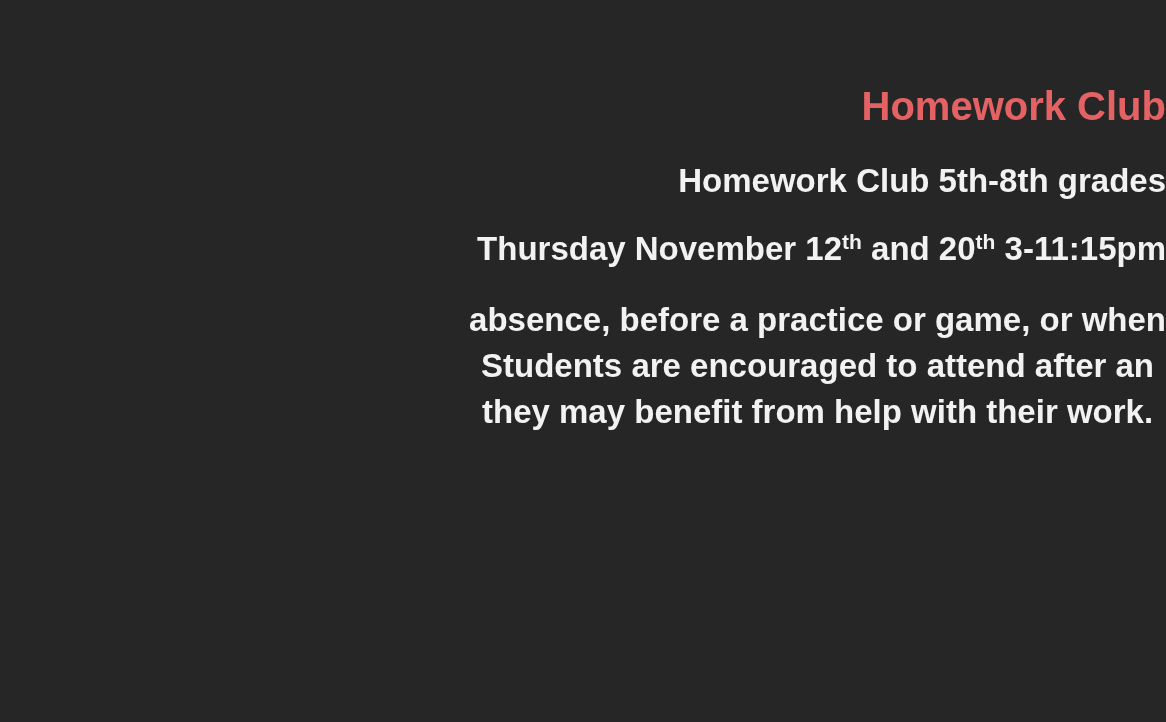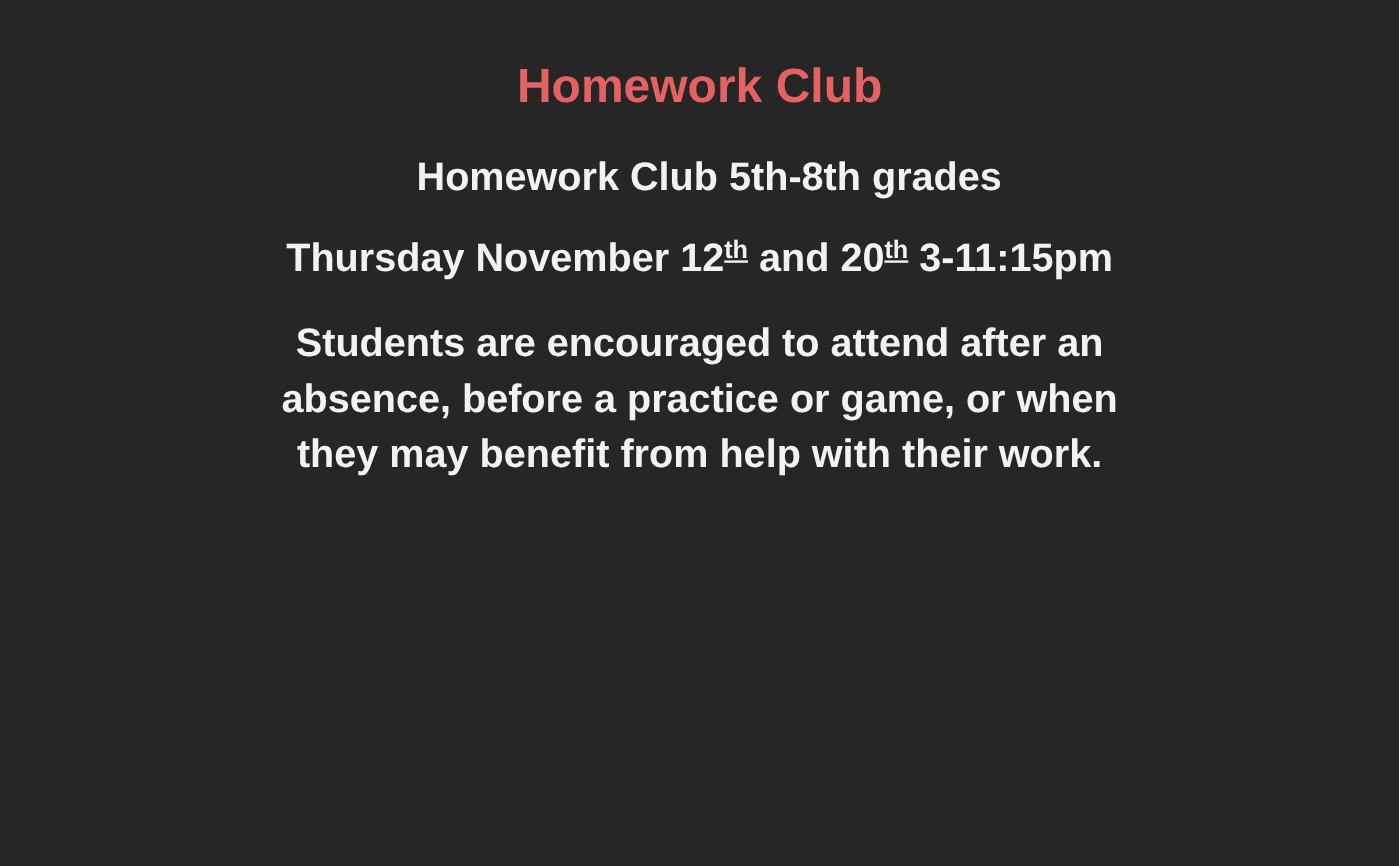--- a/index.html
+++ b/index.html
@@ -10,24 +10,24 @@
     width: 1166px;
     height: 722px;
     background: var(--bg, #262626);
     overflow: hidden;
     font-family: "Liberation Sans", sans-serif;
   }
   .slide {
     width: 1166px;
     height: 722px;
     box-sizing: border-box;
-    padding-top: 48px;
+    padding-top: 82px;
     display: flex;
     flex-direction: column;
-    align-items: center;
+    align-items: flex-end;
   }
   .slide-title {
     font-size: 40px;
     line-height: 48px;
     font-weight: bold;
     color: var(--accent, #e46264);
     text-align: center;
     margin: 0 0 28px 0;
   }
   .subtitle {
@@ -46,21 +46,20 @@
     text-align: center;
     margin: 0 0 25px 0;
     white-space: nowrap;
   }
   .schedule-line sup {
     font-size: 21px;
     line-height: 0;
     vertical-align: baseline;
     position: relative;
     top: -11px;
-    text-decoration: underline;
   }
   .paragraph {
     font-size: 33px;
     line-height: 46px;
     font-weight: bold;
     color: var(--fg, #f2f2f2);
     text-align: center;
     margin: 0 0 24px 0;
   }
   .paragraph:last-child {
@@ -76,18 +75,18 @@
 <div class="slide">
 
   <h1 class="slide-title">Homework Club</h1>
 
   <div class="subtitle">Homework Club 5th-8th grades</div>
 
   <div class="schedule-line"><span>Thursday November 12</span><sup>th</sup><span> and 20</span><sup>th</sup><span> 3-11:15pm</span></div>
 
 
   <div class="paragraph">
+    <div class="paragraph-line">absence, before a practice or game, or when</div>
     <div class="paragraph-line">Students are encouraged to attend after an</div>
-    <div class="paragraph-line">absence, before a practice or game, or when</div>
     <div class="paragraph-line">they may benefit from help with their work.</div>
   </div>
 
 </div>
 
 </body></html>

